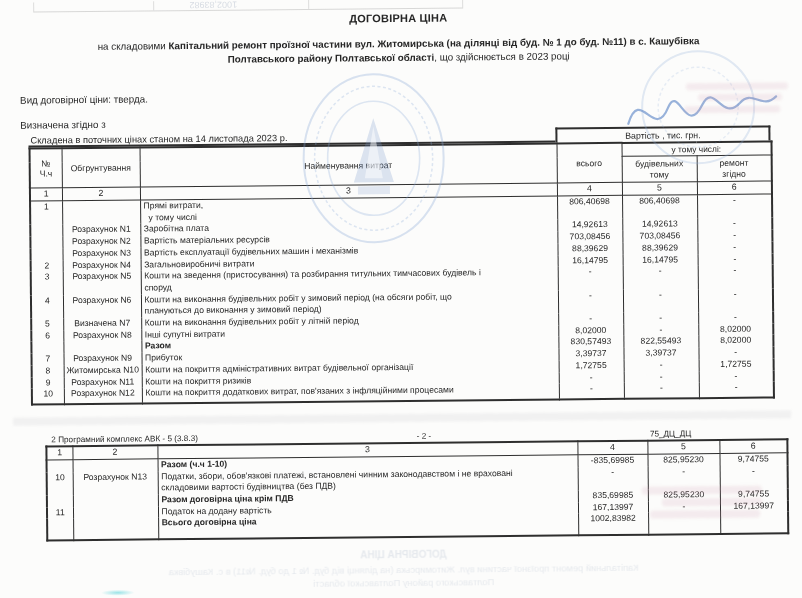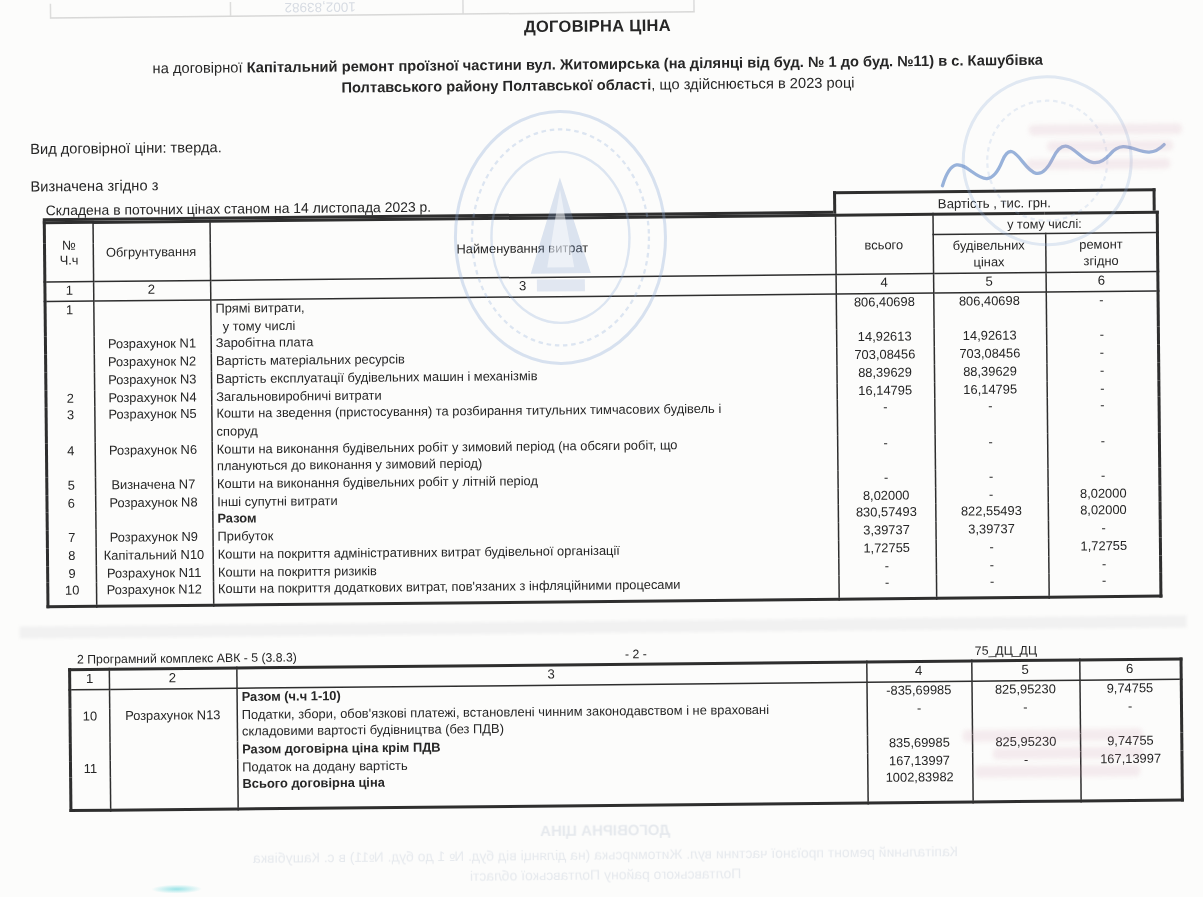--- a/index.html
+++ b/index.html
@@ -75,21 +75,21 @@
       <div class="tv" style="left:0;"></div>
       <div class="tv" style="left:120px;"></div>
       <div class="tv" style="left:275px;"></div>
       <div class="tv" style="left:429px;"></div>
     </div>
     <div class="topnum artifact">1002,83982</div>
 
     <div class="title">ДОГОВІРНА ЦІНА</div>
 
     <div class="subtitle">
-      <div><span>на договірної  </span><span class="b">Капітальний ремонт проїзної частини вул. Житомирська (на ділянці від буд. № 1 до буд. №11) в с. Кашубівка</span></div>
+      <div><span>на складовими  </span><span class="b">Капітальний ремонт проїзної частини вул. Житомирська (на ділянці від буд. № 1 до буд. №11) в с. Кашубівка</span></div>
       <div><span class="b">Полтавського району Полтавської області</span><span>, що здійснюється в  2023 році</span></div>
     </div>
 
     <div class="line-vid">Вид договірної ціни:  тверда.</div>
     <div class="line-vyzn">Визначена згідно з</div>
 
     <div class="t1wrap">
       <div class="t1top">
         <div class="t1top-left">Складена в поточних цінах станом на  14 листопада 2023  р.</div>
         <div class="t1top-right">Вартість ,  тис. грн.</div>
@@ -110,21 +110,21 @@
               <div>Ч.ч</div>
             </th>
             <th rowspan="2">Обгрунтування</th>
             <th rowspan="2">Найменування  витрат</th>
             <th rowspan="2">всього</th>
             <th colspan="2" class="h-incl">у тому числі:</th>
           </tr>
           <tr>
             <th class="h-two">
               <div>будівельних</div>
-              <div>цінах</div>
+              <div>тому</div>
             </th>
             <th class="h-two">
               <div>ремонт</div>
               <div>згідно</div>
             </th>
           </tr>
         </thead>
         <tbody class="body" id="t1body">
           <tr class="numrow">
             <td>1</td>
@@ -242,21 +242,21 @@
               <td class="c-basis">Розрахунок N9</td>
               <td class="c-name">
                 <div class="nline">Прибуток</div>
               </td>
               <td class="c-val">3,39737</td>
               <td class="c-val">3,39737</td>
               <td class="c-val">-</td>
             </tr>
             <tr>
               <td class="c-no">8</td>
-              <td class="c-basis">Капітальний N10</td>
+              <td class="c-basis">Житомирська N10</td>
               <td class="c-name">
                 <div class="nline">Кошти на покриття адміністративних витрат будівельної організації</div>
               </td>
               <td class="c-val">1,72755</td>
               <td class="c-val">-</td>
               <td class="c-val">1,72755</td>
             </tr>
             <tr>
               <td class="c-no">9</td>
               <td class="c-basis">Розрахунок N11</td>

